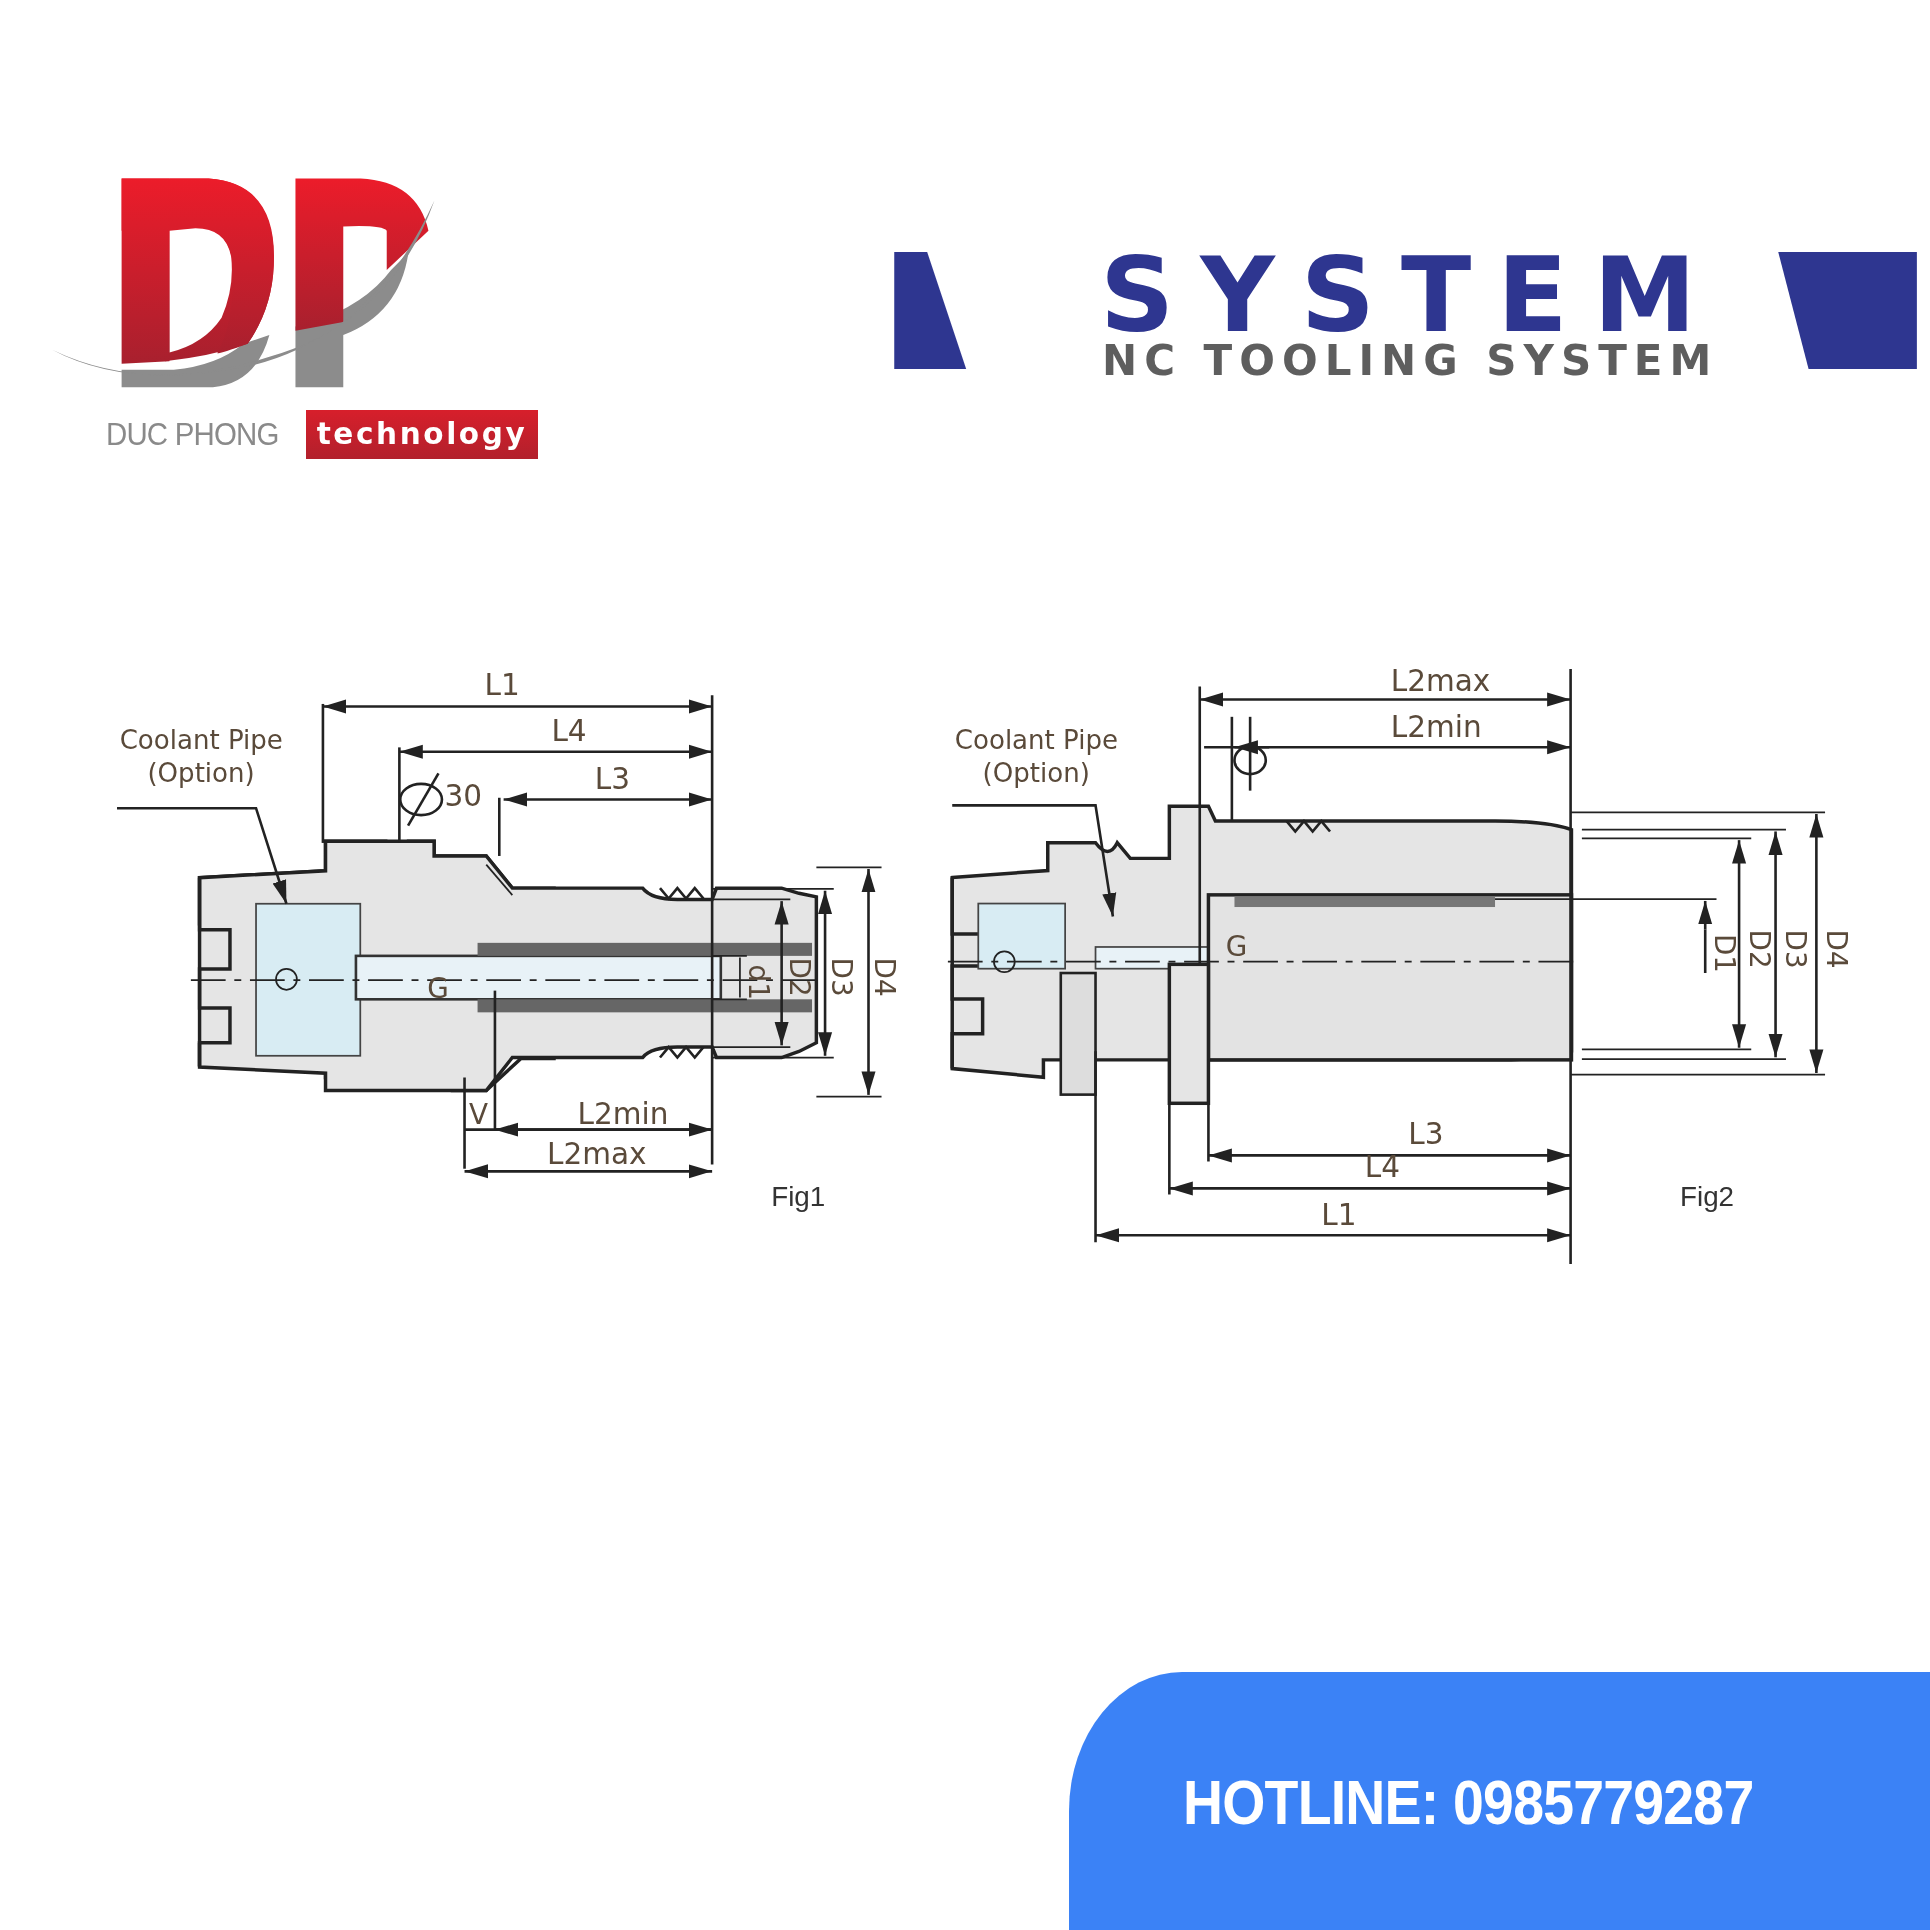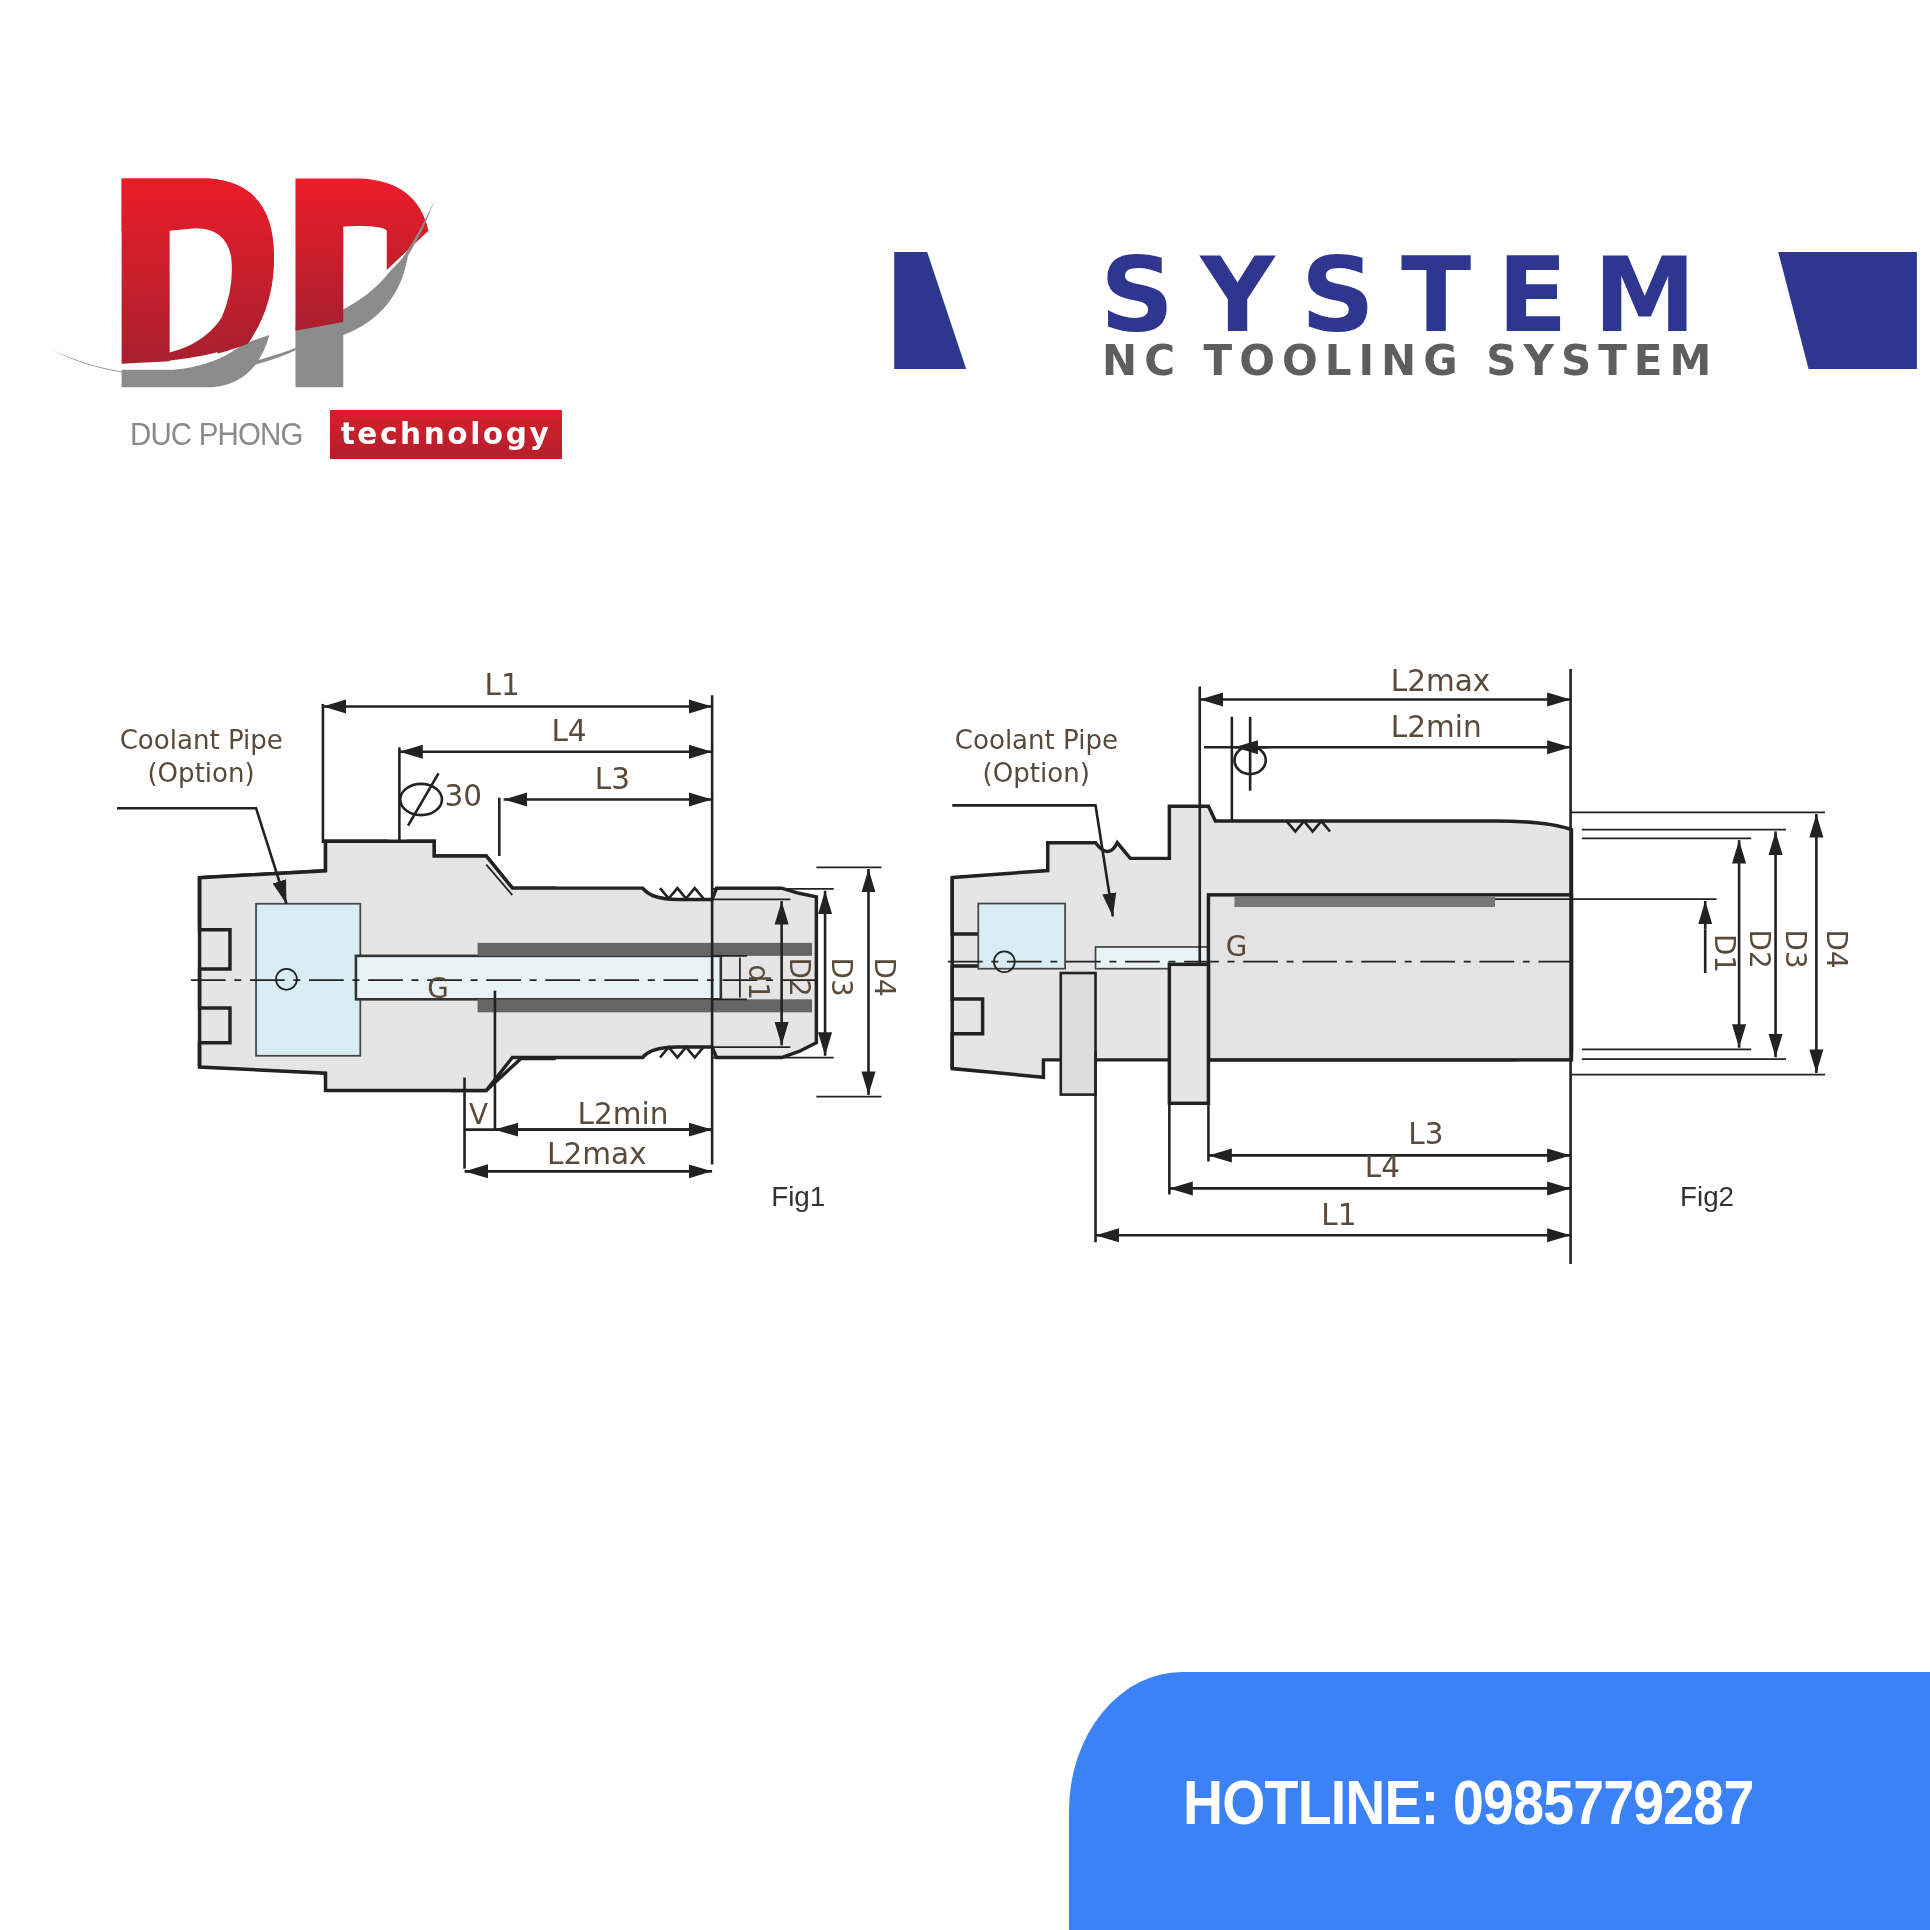--- a/index.html
+++ b/index.html
@@ -1,20 +1,20 @@
 <!DOCTYPE html>
 <html style="font-size:14px"><head>
 <meta charset="utf-8">
 <style>
   html, body { margin: 0; padding: 0; background: #ffffff; }
   body { width: 1930px; height: 1930px; position: relative; overflow: hidden; font-family: "Liberation Sans", sans-serif; }
 
   
   .dp-logo { position: absolute; left: 26px; top: 148px; width: 565px; height: 322px; }
-  .dp-sub { position: absolute; left: 130px; top: 413px; height: 43px; display: flex; align-items: center; justify-content: center; }
+  .dp-sub { position: absolute; left: 106px; top: 413px; height: 43px; display: flex; align-items: center; justify-content: center; }
   .dp-sub .name { font-family: "Liberation Sans", sans-serif; font-size: 32px; color: #8a8a8a; letter-spacing: -0.9px; transform: scaleX(0.92); transform-origin: left center; margin-right: -5.2px; }
   .dp-sub .badge { background: linear-gradient(#d71f2b, #b2202c); color: #ffffff; font-family: "DejaVu Sans", sans-serif; font-weight: bold; font-size: 29.5px; letter-spacing: 2.6px; padding: 0 10.4px; height: 49px; line-height: 49px; margin-left: 18px; }
 
   
   .selux { position: absolute; left: 878px; top: 226px; width: 1043px; height: 156px; }
   .selux .title { position: absolute; left: 222px; top: 17.4px; font-family: "DejaVu Sans", sans-serif; font-weight: bold; font-size: 103px; color: #2e3690; letter-spacing: 26px; line-height: 104px; }
   .selux .tag { position: absolute; left: 224px; top: 117px; font-family: "DejaVu Sans", sans-serif; font-weight: bold; font-size: 42px; color: #5e5e5e; letter-spacing: 7px; line-height: 35px; }
   .selux svg { position: absolute; left: 0; top: 0; }
 
   

